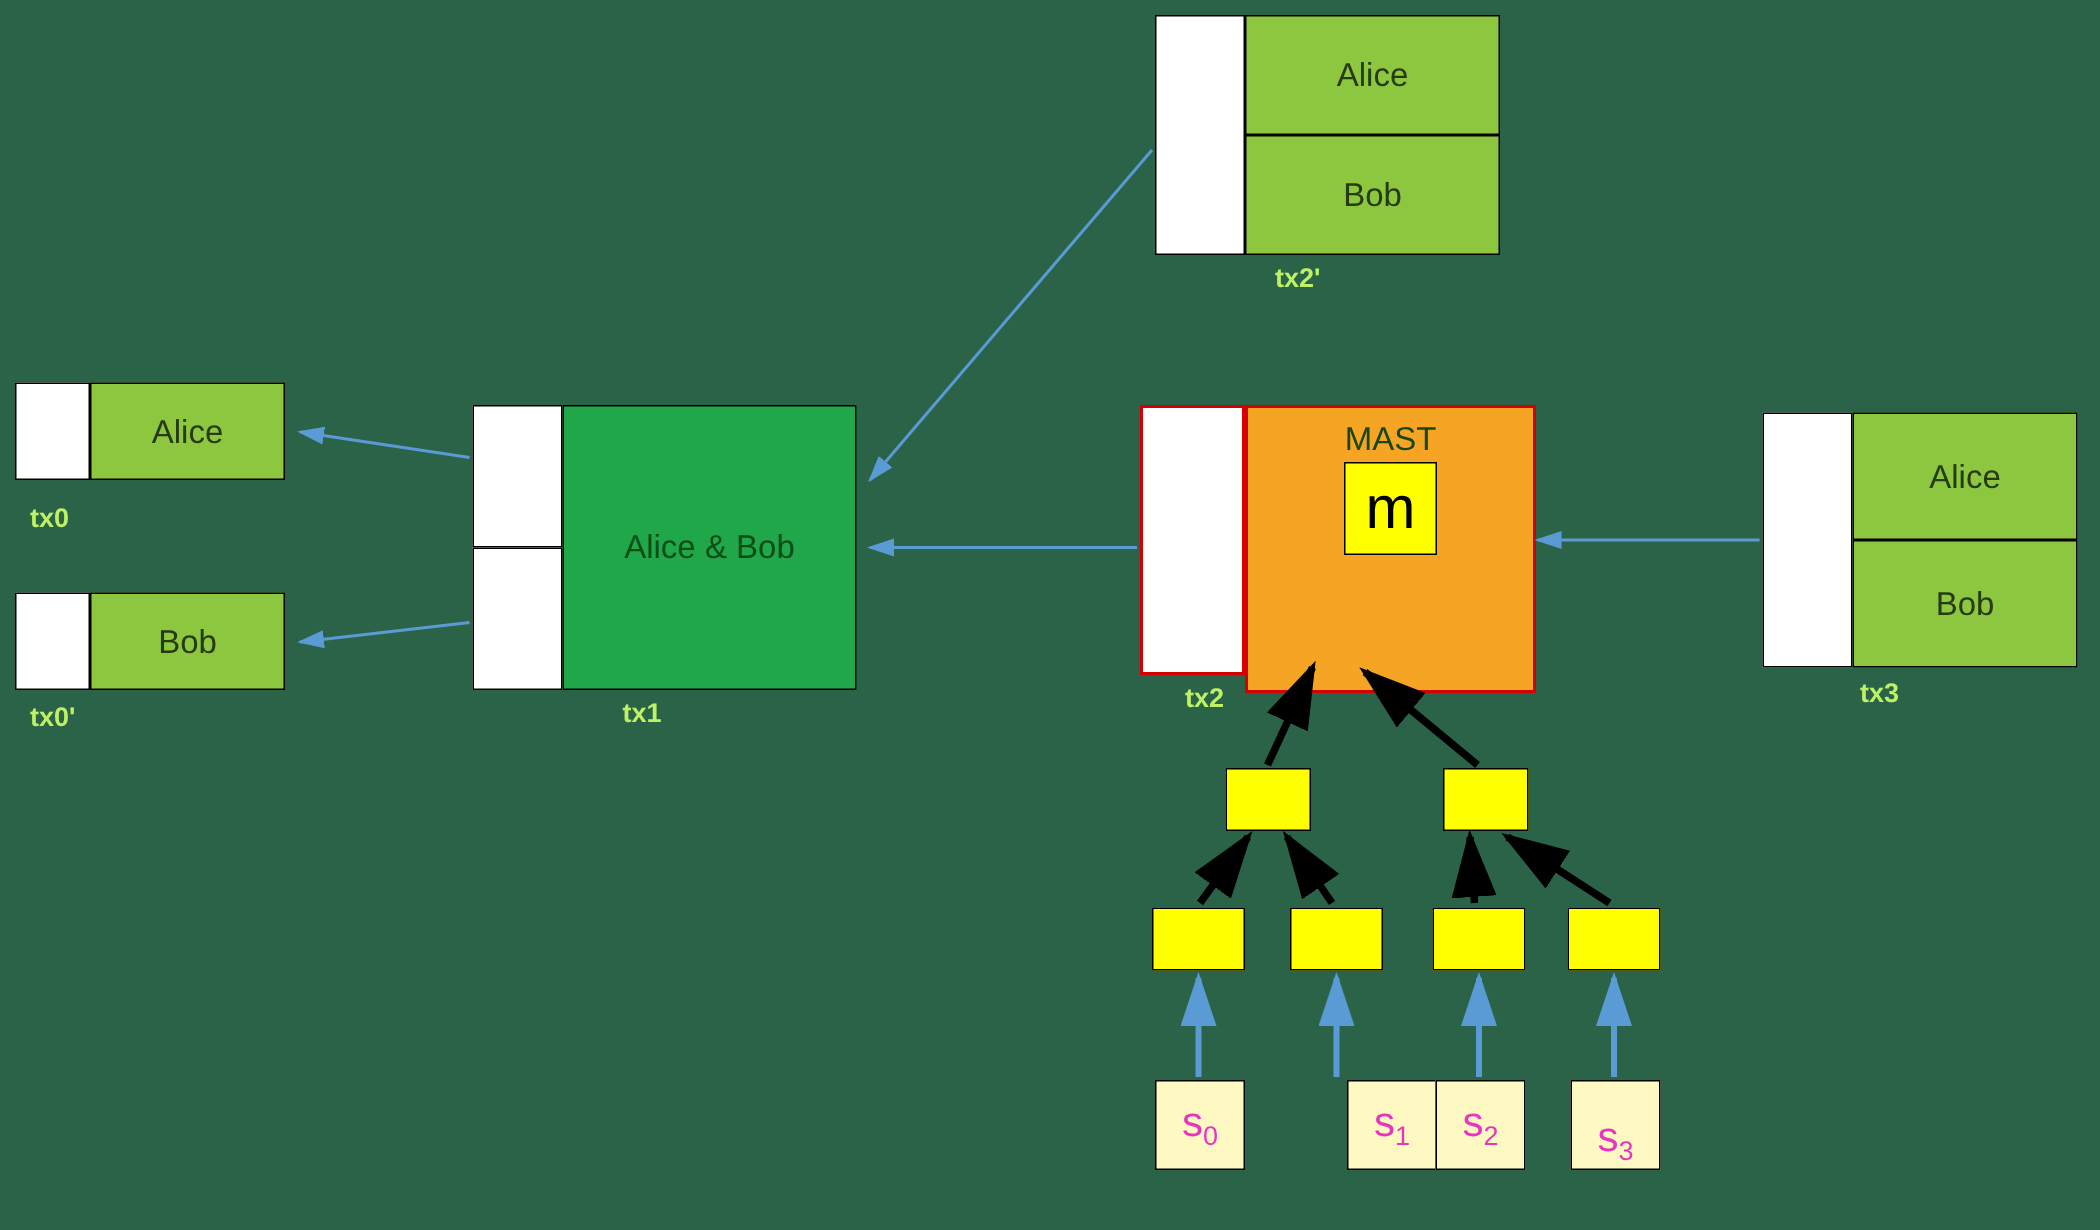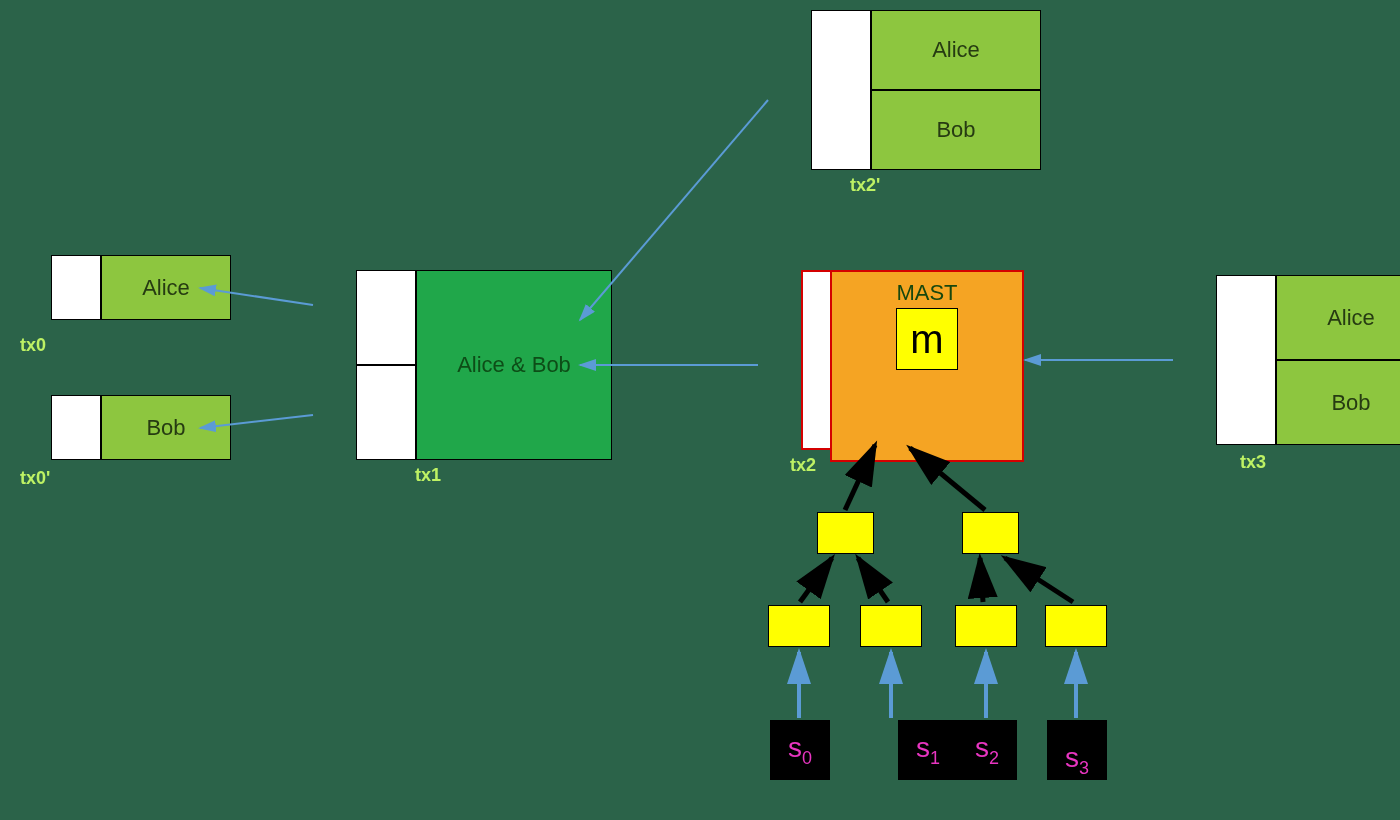--- a/index.html
+++ b/index.html
@@ -14,21 +14,20 @@
   .stage {
     position: relative;
     width: 1400px;
     height: 820px;
   }
   .box {
     position: absolute;
     border: 1.5px solid #000;
     box-sizing: border-box;
     background: #fff;
-    margin-left: 41px;
   }
   .out {
     background: #8dc63f;
     display: flex;
     align-items: center;
     justify-content: center;
     color: #263b12;
     font-size: 22px;
   }
   .lbl {
@@ -68,21 +67,21 @@
     color: #000;
     margin-top: 2px;
   }
   .ynode {
     position: absolute;
     background: #ffff00;
     border: 1px solid #000;
   }
   .leaf {
     position: absolute;
-    background: #000000;
+    background: #fef9c3;
     border: 1.5px solid #000;
     width: 58px;
     height: 58px;
     display: flex;
     align-items: center;
     justify-content: center;
     font-size: 28px;
     color: #e835c1;
   }
   .leaf sub { font-size: 18px; vertical-align: sub; }

